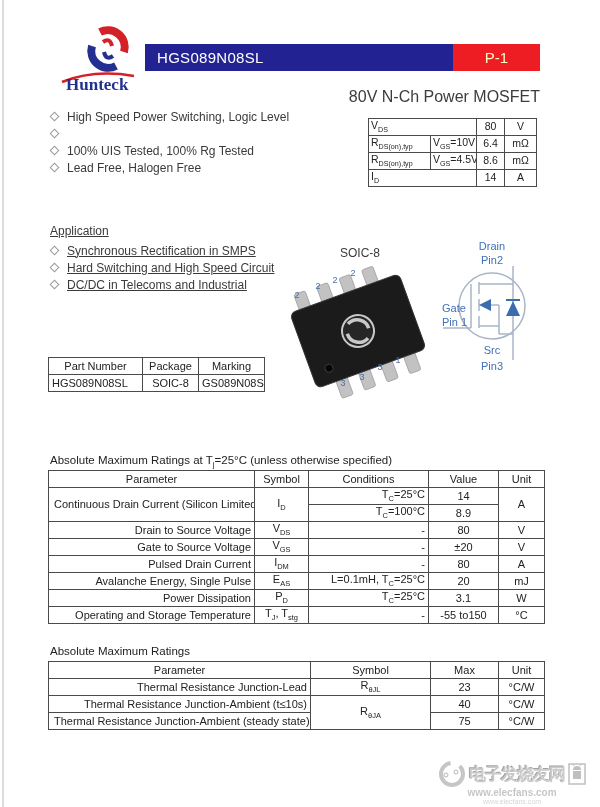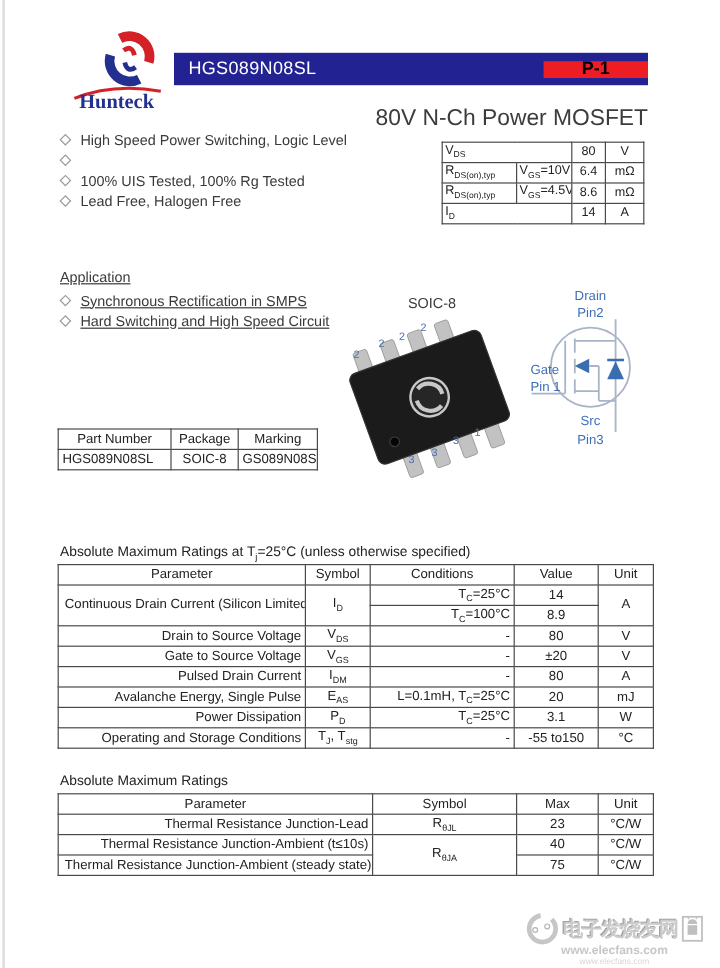--- a/index.html
+++ b/index.html
@@ -7,22 +7,22 @@
   .page {
     position:relative; width:600px; height:807px; background:#fff;
     font-family:"Liberation Sans", sans-serif; color:#333; overflow:hidden;
   }
   .scan-edge { position:absolute; left:2px; top:0; width:2px; height:100%; background:#dcdcdc; }
 
   
   .logo-wrap { position:absolute; left:60px; top:22px; width:100px; height:76px; }
   .title-bar { position:absolute; left:145px; top:44px; width:395px; height:27px; background:#232293; display:flex; align-items:center; }
   .title-bar .pn { color:#fff; font-size:15px; padding-left:12px; letter-spacing:.3px; flex:1; }
-  .page-badge { width:87px; height:14px; background:#ee1c23; color:#000000; font-size:15px; font-weight:bold; display:flex; align-items:center; justify-content:center; }
-  .subtitle { position:absolute; top:88px; right:60px; font-size:19px; color:#3c3c3c; }
+  .page-badge { width:87px; height:27px; background:#ee1c23; color:#fef9c3; font-size:15px; font-weight:normal; display:flex; align-items:center; justify-content:center; }
+  .subtitle { position:absolute; top:88px; right:60px; font-size:16px; color:#3c3c3c; }
 
   
   .listblock { position:absolute; left:50px; font-size:12px; color:#3a3a3a; }
   .listblock .ltitle { margin-bottom:4px; }
   .litem { display:flex; align-items:center; height:17px; }
   .diamond { width:7px; height:7px; border:1px solid #9a9a9a; transform:rotate(45deg); display:inline-block; margin:0 9px 0 1px; flex:none; background:#fff; }
 
   
   table { border-collapse:collapse; table-layout:fixed; }
   td, th { border:1px solid #4a4a4a; font-weight:normal; font-size:11px; color:#222; height:17px; line-height:1.1; padding:0 3px; overflow:hidden; white-space:nowrap; }
@@ -133,20 +133,24 @@
 
   <div class="listblock" style="top:224px;text-decoration:underline;">
     <div class="ltitle">Application</div>
     <div class="litem">
         <span class="diamond"></span>
         <span>Synchronous Rectification in SMPS</span>
       </div>
     <div class="litem">
         <span class="diamond"></span>
         <span>Hard Switching and High Speed Circuit</span>
+      </div>
+    <div class="litem">
+        <span class="diamond"></span>
+        <span>DC/DC in Telecoms and Industrial</span>
       </div>
   </div>
 
   <div class="pkg-label">SOIC-8</div>
   <svg class="chip-svg" width="160" height="142" viewBox="0 0 160 142">
     <g transform="translate(80,74) rotate(-20)">
       <rect x="-48" y="-56" width="12" height="18" rx="2" fill="#c2c2c2" stroke="#8e8e8e" stroke-width="0.6"></rect>
       <rect x="-24" y="-56" width="12" height="18" rx="2" fill="#c2c2c2" stroke="#8e8e8e" stroke-width="0.6"></rect>
       <rect x="0" y="-56" width="12" height="18" rx="2" fill="#c2c2c2" stroke="#8e8e8e" stroke-width="0.6"></rect>
       <rect x="24" y="-56" width="12" height="18" rx="2" fill="#c2c2c2" stroke="#8e8e8e" stroke-width="0.6"></rect>
@@ -273,21 +277,21 @@
       <td class="c-unit">mJ</td>
     </tr>
     <tr>
       <td class="c-param">Power Dissipation</td>
       <td class="c-sym"><span>P</span><sub>D</sub></td>
       <td class="c-cond"><span>T</span><sub>C</sub><span>=25°C</span></td>
       <td class="c-val">3.1</td>
       <td class="c-unit">W</td>
     </tr>
     <tr>
-      <td class="c-param">Operating and Storage Conditions</td>
+      <td class="c-param">Operating and Storage Temperature</td>
       <td class="c-sym"><span>T</span><sub>J</sub><span>, T</span><sub>stg</sub></td>
       <td class="c-cond">-</td>
       <td class="c-val">-55 to150</td>
       <td class="c-unit">°C</td>
     </tr>
   </tbody>
     </table>
 
   <div class="sec-title" style="top:645px;">Absolute Maximum Ratings</div>
   <table class="th-table">

